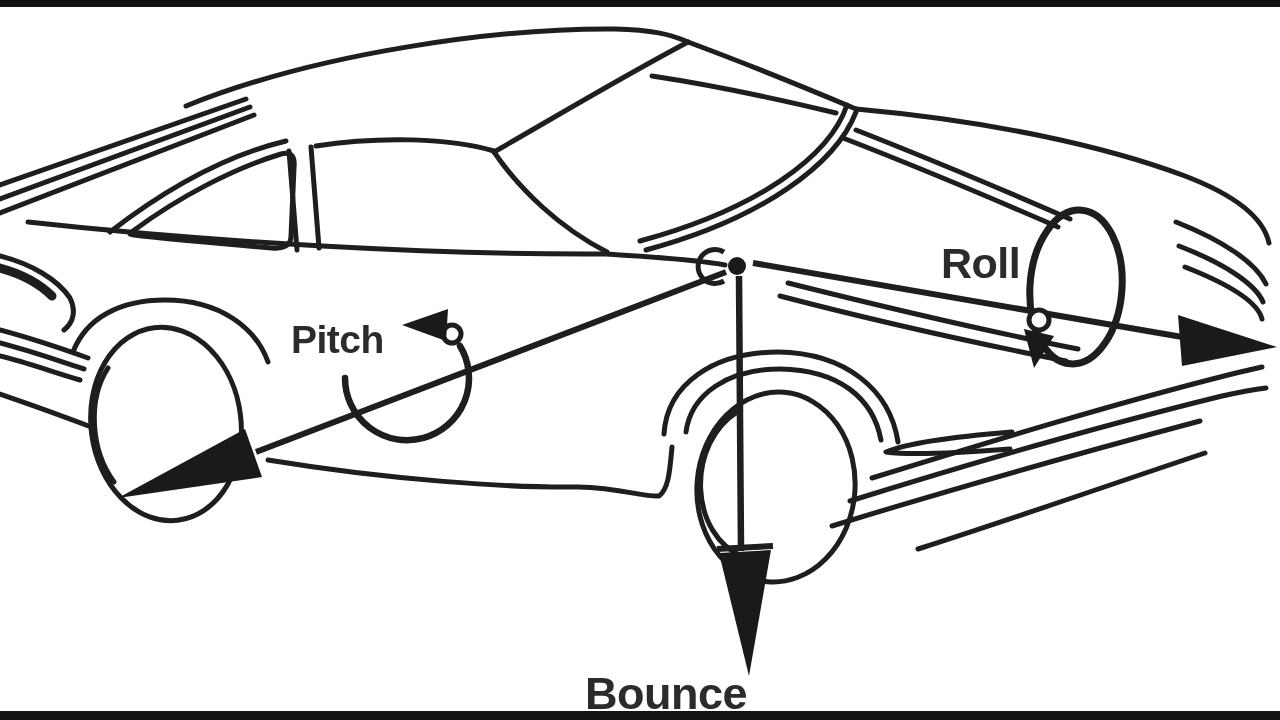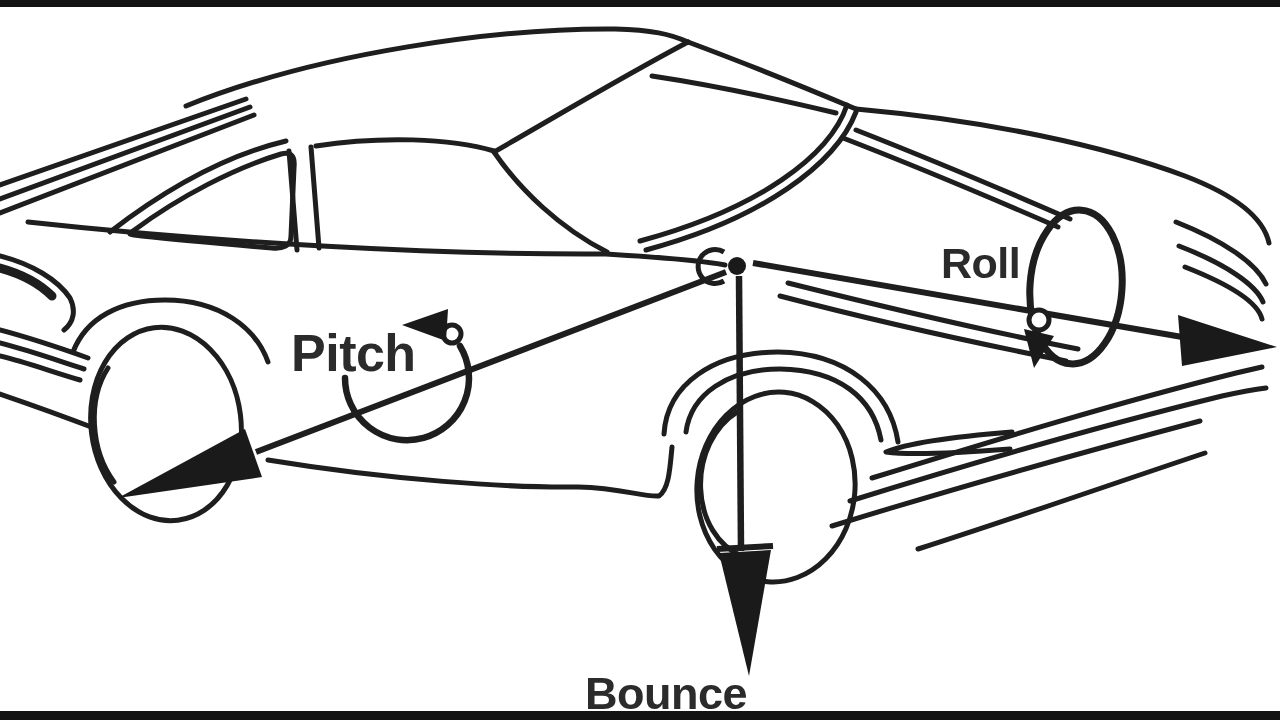--- a/index.html
+++ b/index.html
@@ -33,21 +33,21 @@
   .axis-label {
     position: absolute;
     font-weight: 700;
     color: #2b2b2b;
     letter-spacing: -0.5px;
     line-height: 1;
     white-space: nowrap;
     user-select: none;
     margin-top: 31px;
   }
-  .axis-label.pitch  { left: 291px; top: 296px; font-size: 52px; }
+  .axis-label.pitch  { left: 291px; top: 289px; font-size: 39px; }
   .axis-label.roll   { left: 941px; top: 211px; font-size: 43px; }
   .axis-label.bounce { left: 585px; top: 640px; font-size: 45px; text-align: right; }
 </style>
 </head>
 <body>
 
 <div class="stage">
 
   <div class="frame-bar top"></div>
   <div class="frame-bar bottom"></div>

